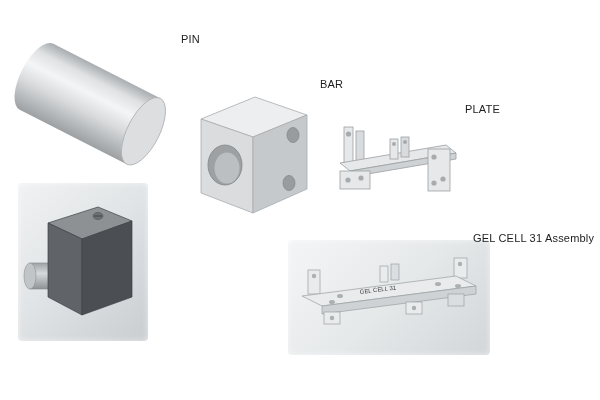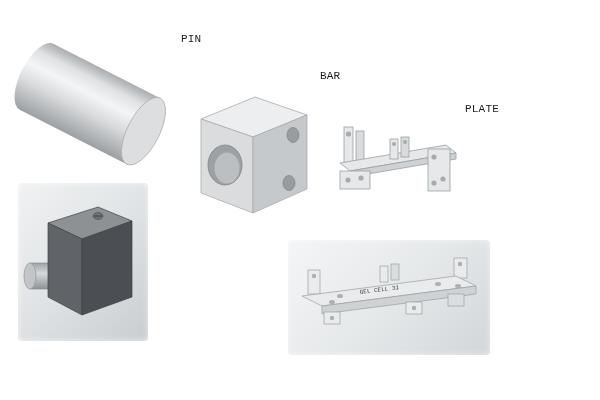--- a/index.html
+++ b/index.html
@@ -1,18 +1,18 @@
 <!DOCTYPE html>
 <html><head>
 <meta charset="utf-8">
 <style>
   html,body{margin:0;padding:0;background:#ffffff;}
   .stage{
     position:relative;width:600px;height:400px;background:#ffffff;overflow:hidden;
-    font-family:Liberation Mono, monospace;
+    font-family:Liberation Sans, sans-serif;
   }
   .part{position:absolute;}
   .part svg{display:block;}
   .part-label{
     position:absolute;font-size:11px;line-height:13px;color:#1c1c1c;
     white-space:nowrap;letter-spacing:.2px;
   }
   .render-panel{
     position:absolute;border-radius:4px;
     background:linear-gradient(135deg,#f0f2f3 0%,#e2e5e7 45%,#c9cdd0 100%);
@@ -51,21 +51,21 @@
         <polygon points="18,34 72,12 124,30 70,52" fill="#eceeef"></polygon>
         <polygon points="18,34 70,52 70,128 18,108" fill="#dadcde"></polygon>
         <polygon points="70,52 124,30 124,104 70,128" fill="#c6c9cb"></polygon>
       </g>
       <ellipse cx="42" cy="80" rx="17" ry="20" fill="#9da1a4" stroke="#83878a" stroke-width="0.8"></ellipse>
       <ellipse cx="44" cy="83" rx="12.5" ry="15.5" fill="#bcbfc1"></ellipse>
       <ellipse cx="110" cy="50" rx="6" ry="7.5" fill="#989c9f" stroke="#7f8386" stroke-width="0.7"></ellipse>
       <ellipse cx="106" cy="98" rx="6" ry="7.5" fill="#989c9f" stroke="#7f8386" stroke-width="0.7"></ellipse>
     </svg>
   </div>
-  <div class="part-label" style="left:320px;top:70px;">BAR</div>
+  <div class="part-label" style="left:320px;top:78px;">BAR</div>
 
   <div class="part" style="left:328px;top:105px;">
     <svg width="135" height="135" viewBox="0 0 135 135">
       <g stroke="#9ba0a3" stroke-width="0.8" fill="#e6e8ea">
         <rect x="16" y="22" width="9" height="38"></rect>
         <rect x="28" y="26" width="8" height="34" fill="#d9dcde"></rect>
         <polygon points="12,58 118,40 128,48 22,66"></polygon>
         <polygon points="22,66 128,48 128,54 22,72" fill="#cfd2d4"></polygon>
         <rect x="62" y="34" width="8" height="20"></rect>
         <rect x="73" y="32" width="8" height="20" fill="#d9dcde"></rect>
@@ -122,14 +122,15 @@
       <circle cx="172" cy="24" r="2.2" fill="#aab0b3"></circle>
       <ellipse cx="52" cy="56" rx="3" ry="2" fill="#aab0b3"></ellipse>
       <ellipse cx="44" cy="62" rx="3" ry="2" fill="#aab0b3"></ellipse>
       <ellipse cx="150" cy="44" rx="3" ry="2" fill="#aab0b3"></ellipse>
       <ellipse cx="170" cy="46" rx="3" ry="2" fill="#aab0b3"></ellipse>
       <circle cx="44" cy="78" r="2.2" fill="#aab0b3"></circle>
       <circle cx="126" cy="68" r="2.2" fill="#aab0b3"></circle>
       <text x="72" y="54" transform="rotate(-7 72 54)" font-size="6" fill="#3a3a3a">GEL CELL 31</text>
     </svg>
   </div>
+  <div class="part-label" style="left:473px;top:232px;">GEL CELL 31 Assembly</div>
 
 </div>
 
 </body></html>

